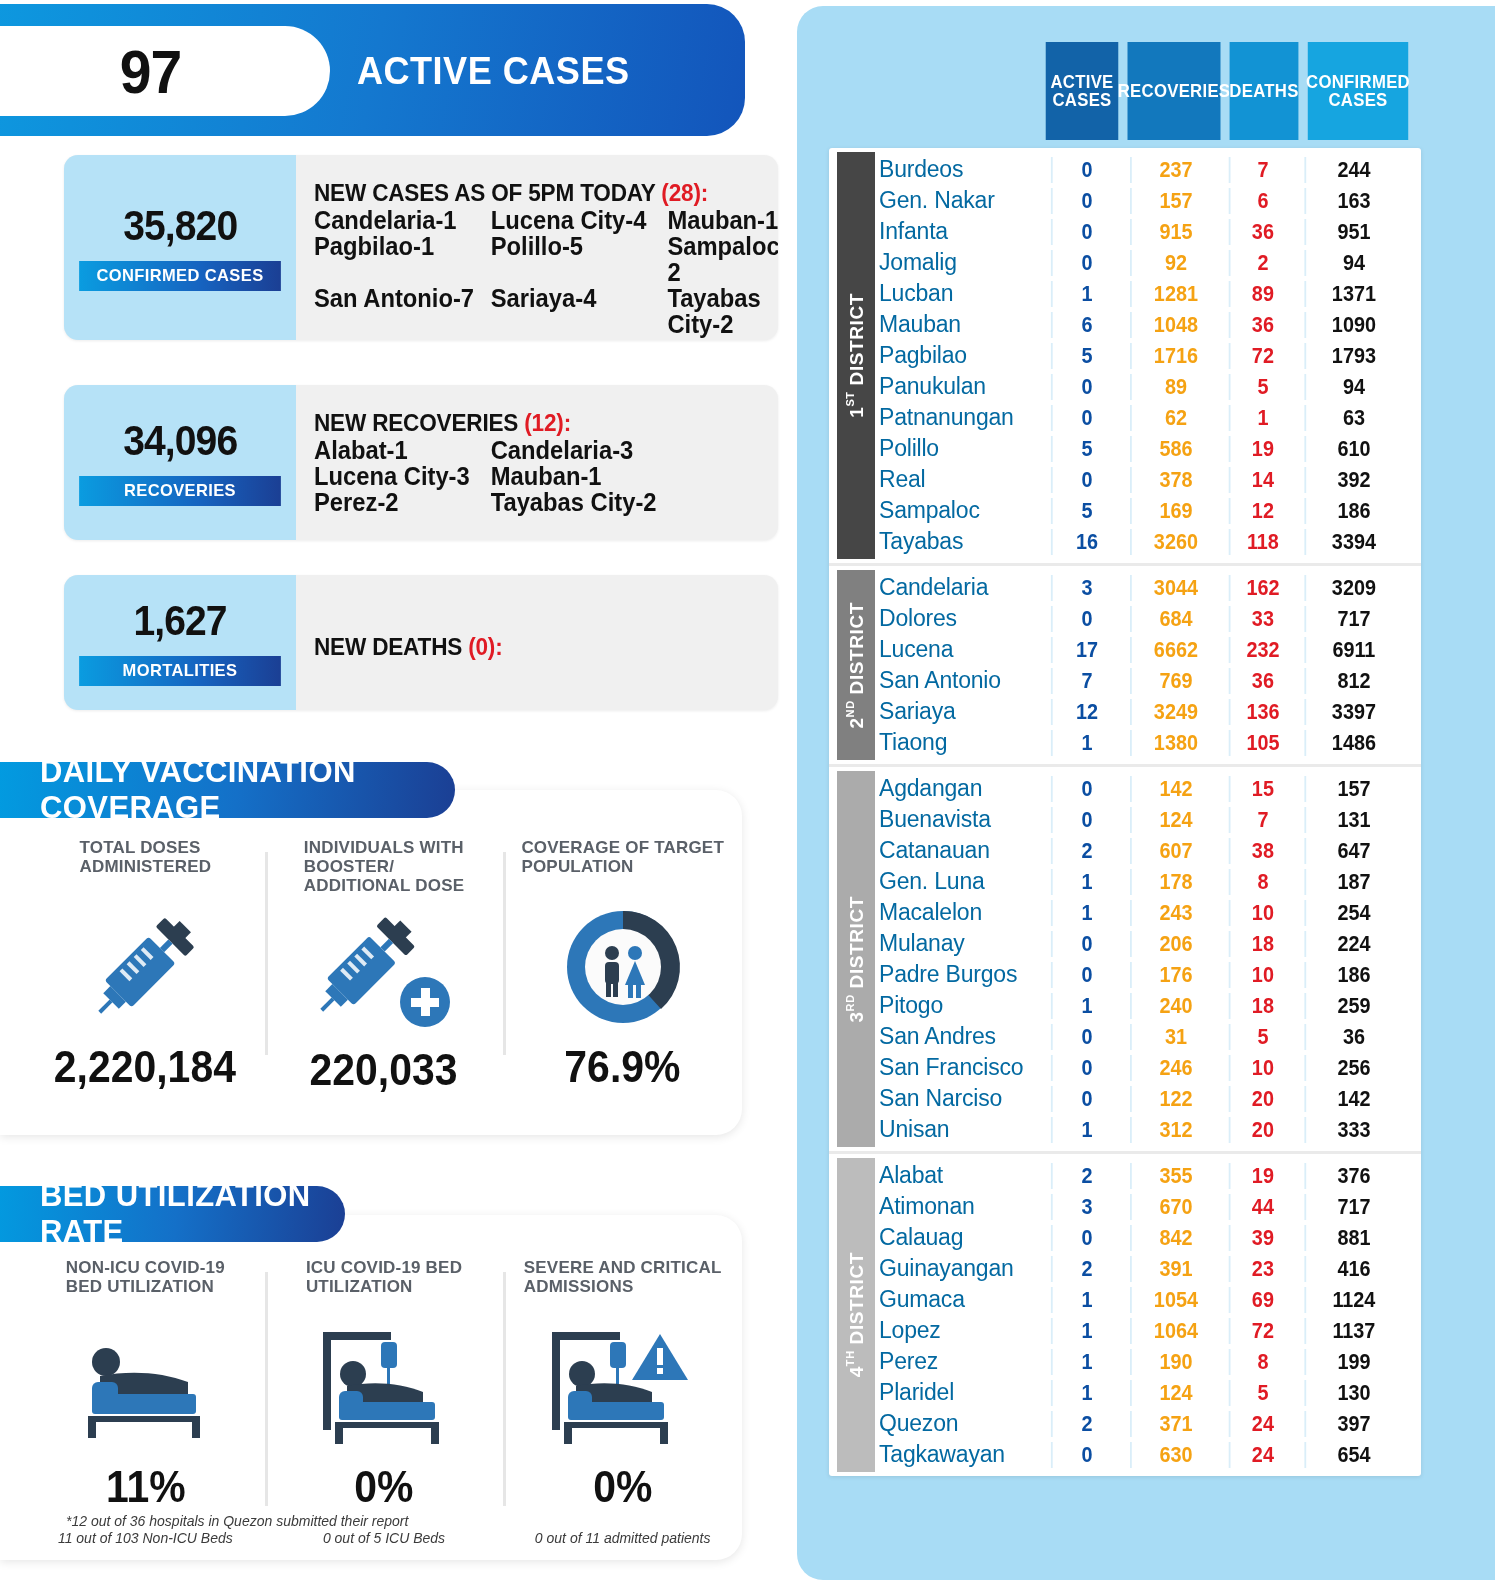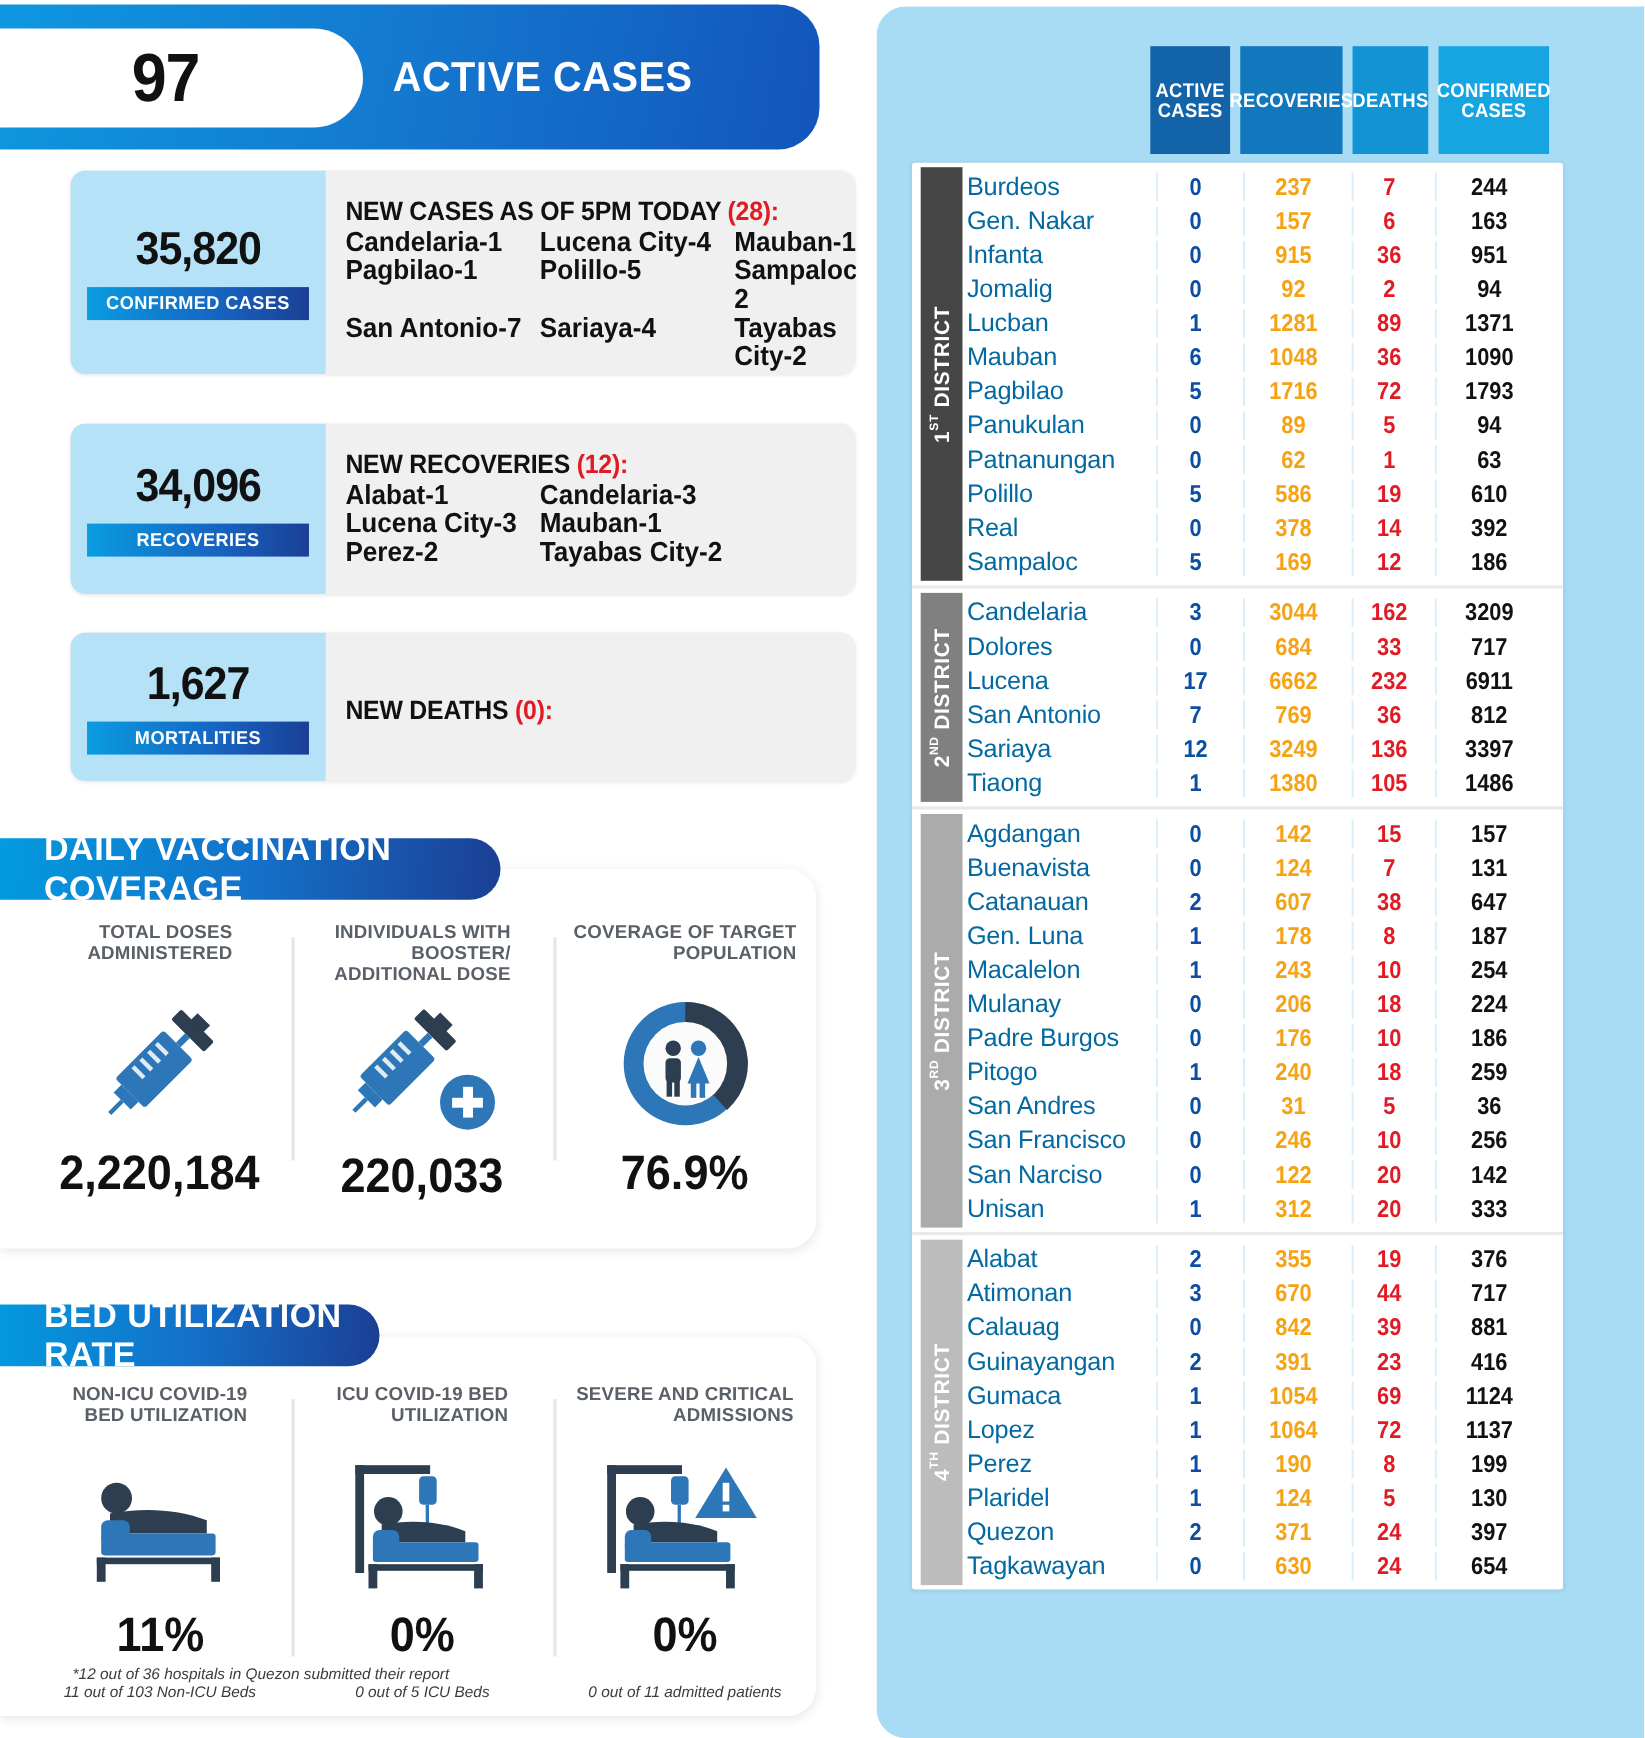--- a/index.html
+++ b/index.html
@@ -89,21 +89,21 @@
   }
   .tcol {
     flex:1; display:flex; flex-direction:column; align-items:center;
     position:relative;
   }
   .tcol + .tcol::before {
     content:""; position:absolute; left:0; top:14px; bottom:40px;
     width:3px; background:#e6e6e6;
   }
   .tcol-title {
-    font-size:17px; font-weight:900; color:#5a6068; text-align:right;
+    font-size:17px; font-weight:900; color:#5a6068; text-align:left;
     line-height:1.12; letter-spacing:0.2px; min-height:54px;
   }
   .tcol-icon { height:150px; display:flex; align-items:center; justify-content:center; }
   .tcol-val { font-size:44px; font-weight:900; color:#111; transform:scaleX(0.93); }
   .tcol-sub { font-size:14px; font-style:italic; color:#3b3b3b; margin-top:18px; text-align:left; }
   .foot-note { position:absolute; font-size:14px; font-style:italic; color:#3b3b3b; }
 
   
   .right-panel {
     position:absolute; left:797px; top:6px; width:698px; height:1574px;
@@ -449,20 +449,27 @@
               <div class="c-num c-death">14</div>
               <div class="c-num c-conf">392</div>
             </div>
             <div class="trow">
               <div class="c-name">Sampaloc</div>
               <div class="c-num c-active">5</div>
               <div class="c-num c-rec">169</div>
               <div class="c-num c-death">12</div>
               <div class="c-num c-conf">186</div>
             </div>
+            <div class="trow">
+              <div class="c-name">Tayabas</div>
+              <div class="c-num c-active">16</div>
+              <div class="c-num c-rec">3260</div>
+              <div class="c-num c-death">118</div>
+              <div class="c-num c-conf">3394</div>
+            </div>
           </div>
         </div>
         <div class="dgroup">
           <div class="dlabel" style="background: rgb(128, 128, 128);">
             <span>2<sup>ND</sup> DISTRICT</span>
           </div>
           <div class="drows">
             <div class="trow">
               <div class="c-name">Candelaria</div>
               <div class="c-num c-active">3</div>

